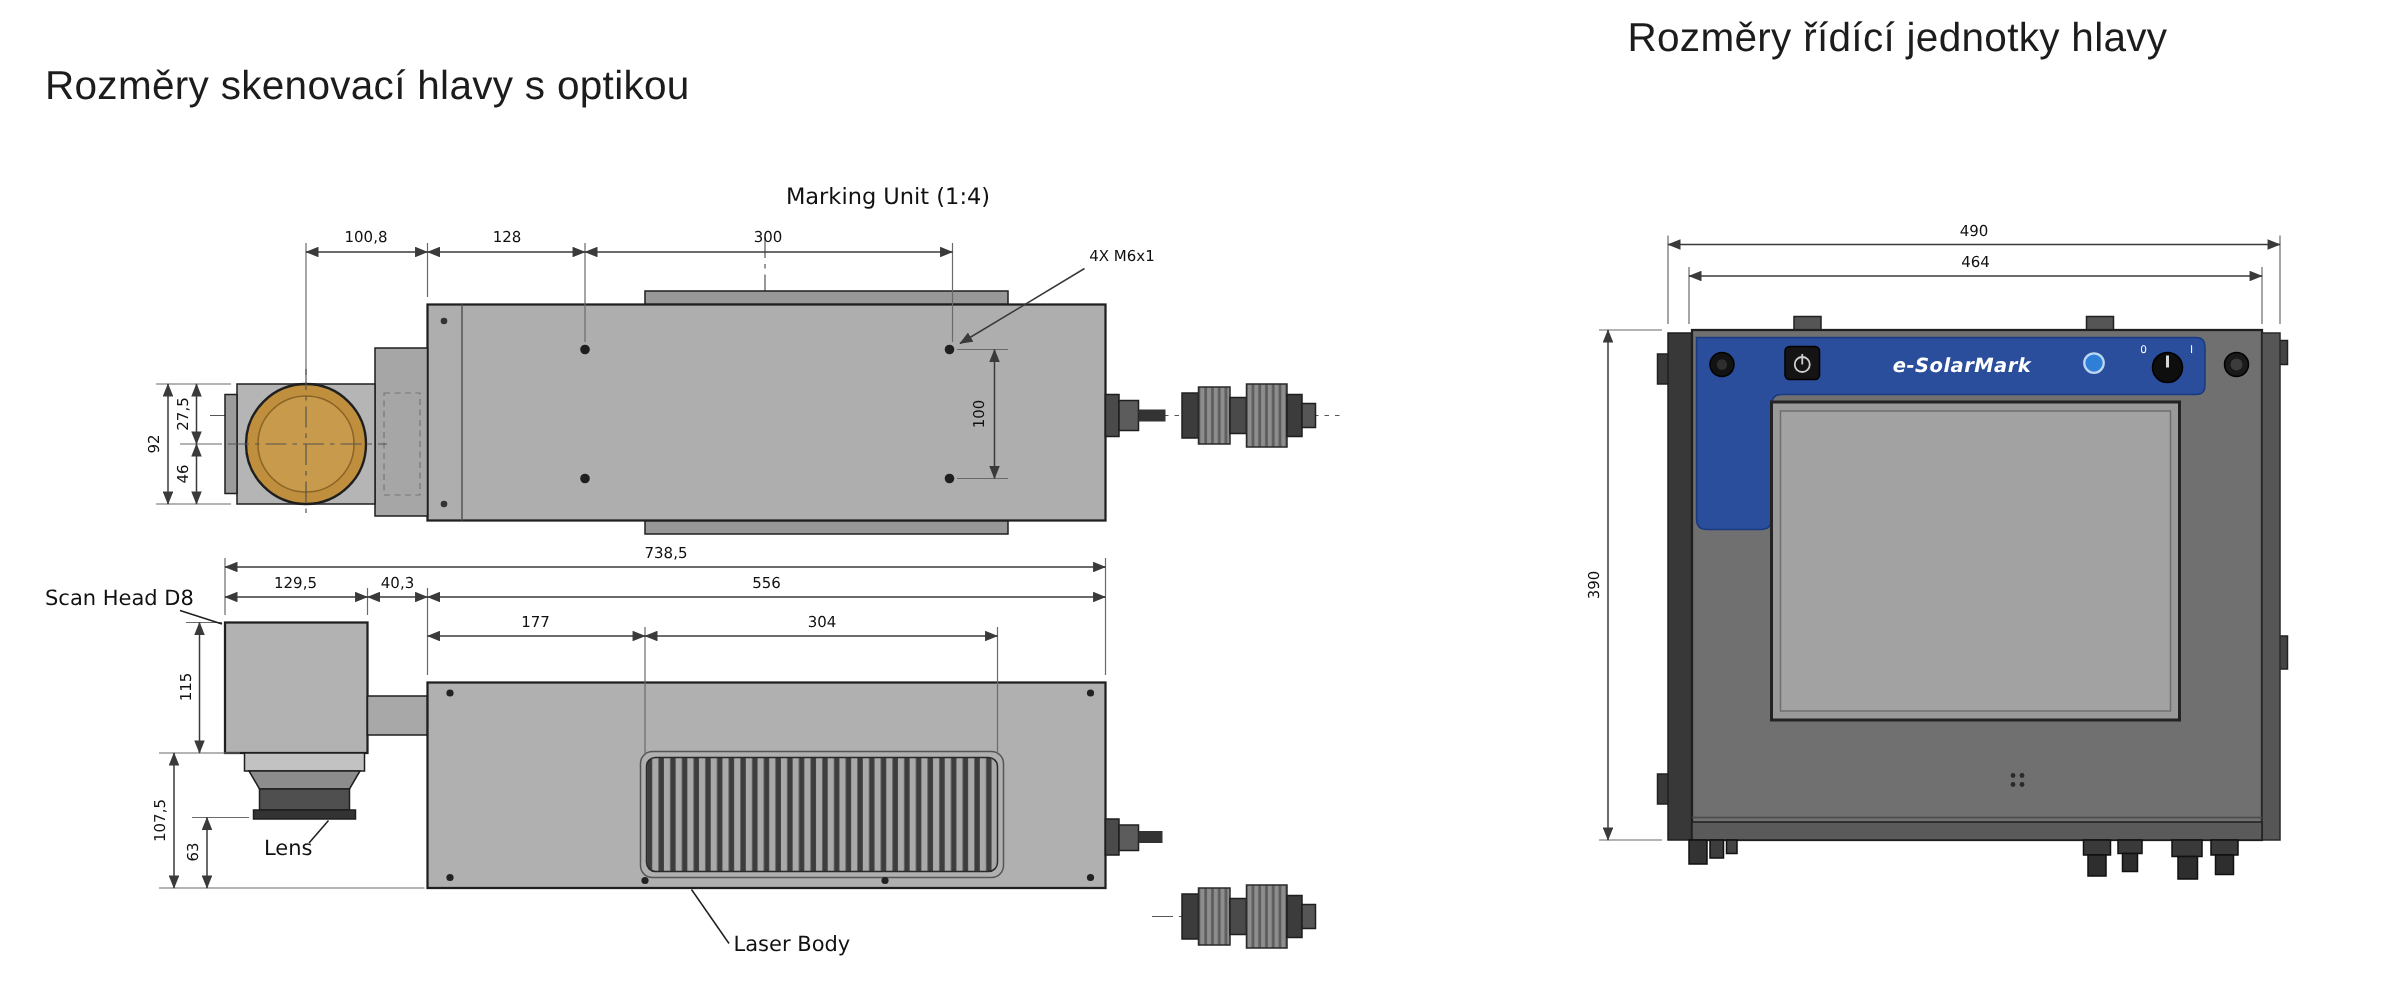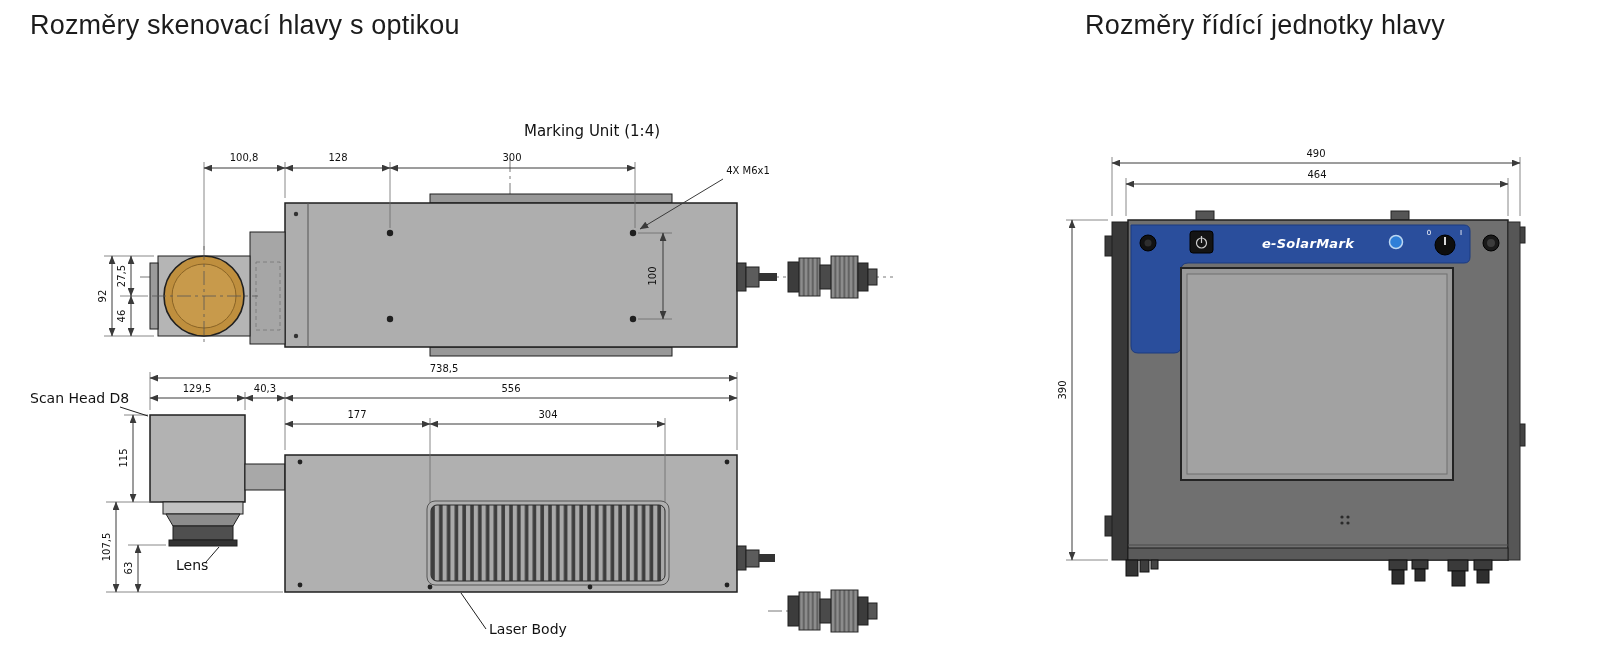--- a/index.html
+++ b/index.html
@@ -4,21 +4,21 @@
 <style>
   html,body{margin:0;padding:0;}
   body{
     width:1600px;height:668px;position:relative;background:#ffffff;
     font-family:"Liberation Sans",sans-serif;overflow:hidden;
   }
   .page-title{
     position:absolute;top:10px;font-size:27px;font-weight:500;color:#1c1c1c;
     letter-spacing:0.2px;white-space:nowrap;
   }
-  #title-left{left:30px;}
+  #title-left{left:30px;margin-top:32px;}
   #title-right{left:1085px;}
   svg{position:absolute;top:0;}
   #svg-left{left:0;}
   #svg-right{left:900px;}
   .ext{stroke:#6a6a6a;stroke-width:0.8;}
   .dimline{stroke:#3a3a3a;stroke-width:1;fill:none;}
   .leader{stroke:#1f1f1f;stroke-width:1;fill:none;}
   .cl{stroke:#555;stroke-width:0.8;stroke-dasharray:14 4 3 4;fill:none;}
   .hidden-edge{stroke:#777;stroke-width:0.8;stroke-dasharray:4 3;fill:none;}
   .dim-t{font-family:"DejaVu Sans",sans-serif;font-size:10px;fill:#111;text-anchor:middle;}

